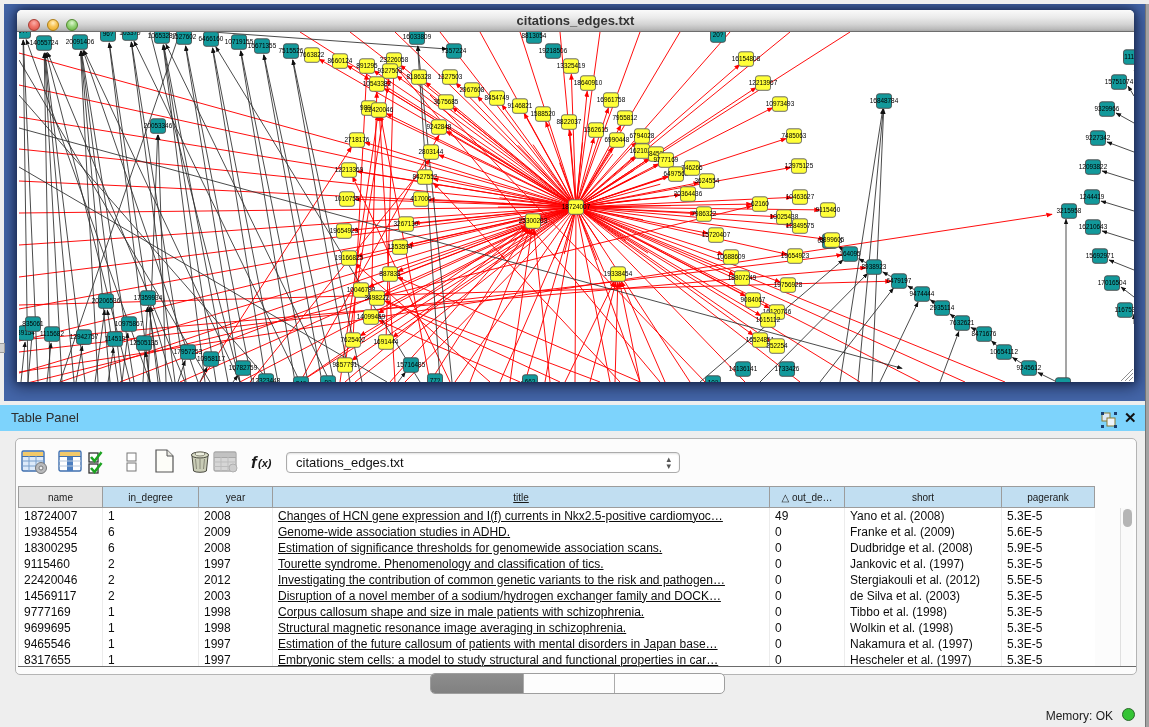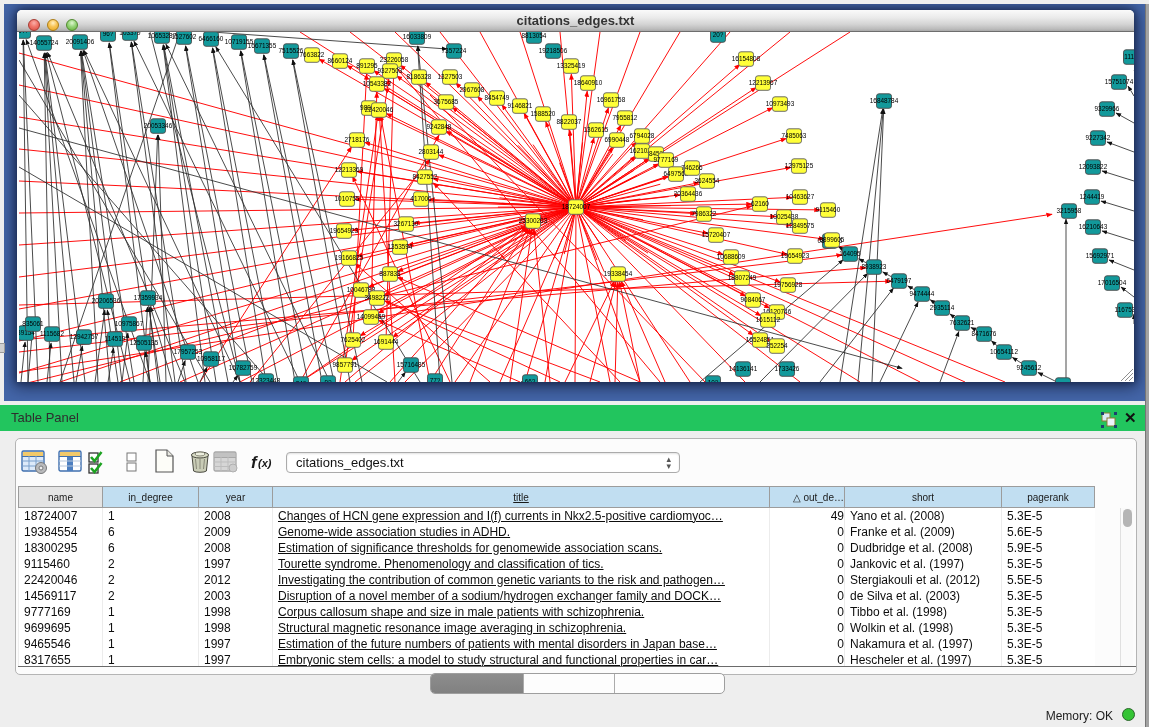--- a/index.html
+++ b/index.html
@@ -14,36 +14,36 @@
 #titlebar .tt { position:absolute; left:0; right:0; top:3px; text-align:center; font-size:13px; font-weight:bold; color:#343434; }
 .tl { position:absolute; top:9px; width:12px; height:12px; border-radius:50%; }
 #tl1 { left:11px; background:radial-gradient(circle at 50% 30%, #f8a49d 8%, #f0766b 45%, #da5247 90%); border:0.5px solid #a73a32;}
 #tl2 { left:30px; background:radial-gradient(circle at 50% 30%, #ffe9b0 8%, #f8c455 45%, #e8ab28 90%); border:0.5px solid #ad7d15;}
 #tl3 { left:49px; background:radial-gradient(circle at 50% 30%, #d2f0c0 8%, #95d478 45%, #6cb53f 90%); border:0.5px solid #518a2f;}
 
 
 #rstrip { position:absolute; right:0; top:4px; width:4px; height:723px; background:#a2a2a2; border-left:1px solid #757575; }
 #lnotch { position:absolute; left:0; top:343px; width:5px; height:10px; background:#cfcfcf; border:1px solid #9a9a9a; border-left:none; }
 
-#tp-head { position:absolute; left:0; top:405px; width:1145px; height:26px; background:#22c55e; }
+#tp-head { position:absolute; left:0; top:405px; width:1145px; height:26px; background:#7dd3fc; }
 #tp-head .t { position:absolute; left:11px; top:5px; font-size:13px; color:#2e2e2e; }
 #tp-x { position:absolute; left:1124px; top:4px; font-size:15px; font-weight:bold; color:#111; }
 #pane { position:absolute; left:15px; top:438px; width:1122px; height:237px; background:#fcfcfc; border:1px solid #b4b4b4; border-radius:5px; }
 
 .tbi { position:absolute; top:12px; }
 #combo { position:absolute; left:270px; top:13px; width:394px; height:21px; background:#fff; border:1px solid #ababab; border-radius:4px; font-size:13px; color:#111; line-height:19px; padding-left:9px; box-shadow:inset 0 1px 2px rgba(0,0,0,0.12); }
 #combo .sp { position:absolute; right:8px; top:3px; font-size:9px; color:#555; line-height:7px; text-align:center; }
 
 #tbl { position:absolute; left:2px; top:47px; width:1118px; height:181px; border-bottom:1px solid #6a6a6a; overflow:hidden; }
 table { border-collapse:collapse; table-layout:fixed; font-size:12px; }
 th { background:#c1def1; border:1px solid #9c9c9c; border-top:1px solid #9c9c9c; font-weight:normal; font-size:10px; color:#1a1a1a; height:21px; padding:0; }
 td { height:16px; padding:0 0 0 5px; color:#0d0d0d; background:#fff; white-space:nowrap; overflow:hidden; border-left:1px solid #ececec; }
 td.c4,td.c6 { }
 .c1 { width:84px; } .c2 { width:96px; } .c3 { width:74px; } .c4 { width:497px;text-decoration:underline; }
-.c5 { width:75px;text-align:right; } .c6 { width:157px; } .c7 { width:93px; }
+.c5 { width:75px; } .c6 { width:157px; } .c7 { width:93px; }
 th.c1 { background:#e4e4e4; }
 #vscroll { position:absolute; left:1104px; top:69px; width:13px; height:158px; background:#fafafa; border-left:1px solid #e0e0e0; }
 #vthumb { position:absolute; left:2px; top:1px; width:9px; height:18px; background:#b5b5b5; border-radius:5px; }
 
 #seg { position:absolute; left:430px; top:673px; height:21px; border:1px solid #9e9e9e; border-radius:5px; overflow:hidden; background:#fdfdfd; font-size:13px; }
 #seg span { display:inline-block; height:21px; line-height:20px; padding:16px 13px; color:#1c1c1c; border-right:1px solid #ababab; vertical-align:top;}
 #seg span.sel { background:linear-gradient(#8d8d8d,#787878); color:#f4f4f4; }
 #seg span:last-child { border-right:none; }
 #mem { position:absolute; right:36px; top:709px; font-size:12px; color:#1c1c1c; }
 #memdot { position:absolute; right:14px; top:708px; width:13px; height:13px; border-radius:50%; background:#35c435; border:1.5px solid #2c662c; }
@@ -783,21 +783,21 @@
               <td class="c3">1998</td>
               <td class="c4">Structural magnetic resonance image averaging in schizophrenia.</td>
               <td class="c5">0</td>
               <td class="c6">Wolkin et al. (1998)</td>
               <td class="c7">5.3E-5</td>
             </tr>
 <tr>
               <td class="c1">9465546</td>
               <td class="c2">1</td>
               <td class="c3">1997</td>
-              <td class="c4">Estimation of the future numbers of patients with mental disorders in Japan base…</td>
+              <td class="c4">Estimation of the future callosum of patients with mental disorders in Japan base…</td>
               <td class="c5">0</td>
               <td class="c6">Nakamura et al. (1997)</td>
               <td class="c7">5.3E-5</td>
             </tr>
 <tr>
               <td class="c1">8317655</td>
               <td class="c2">1</td>
               <td class="c3">1997</td>
               <td class="c4">Embryonic stem cells: a model to study structural and functional properties in car…</td>
               <td class="c5">0</td>

